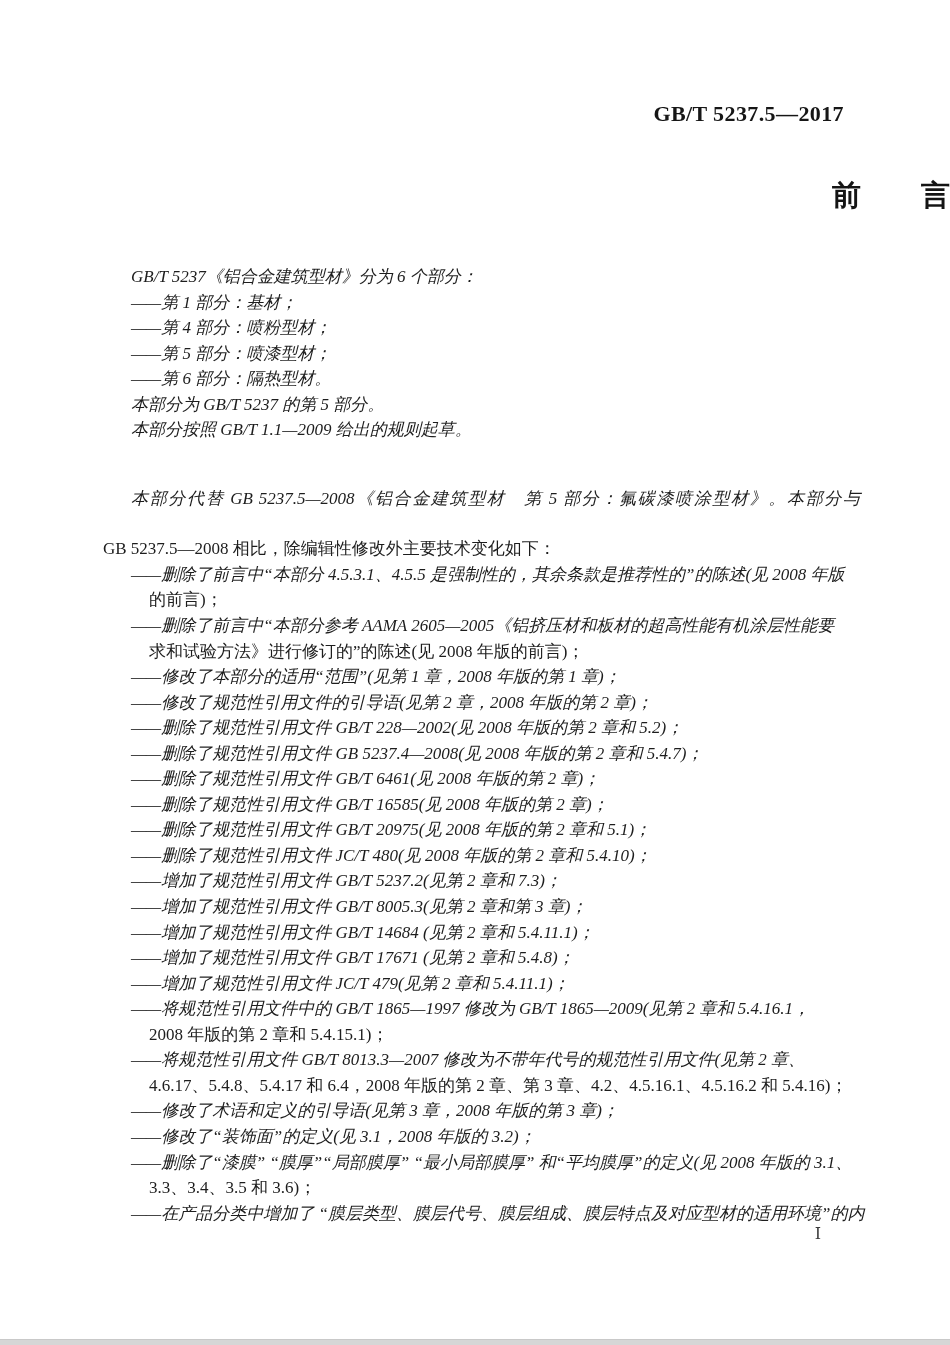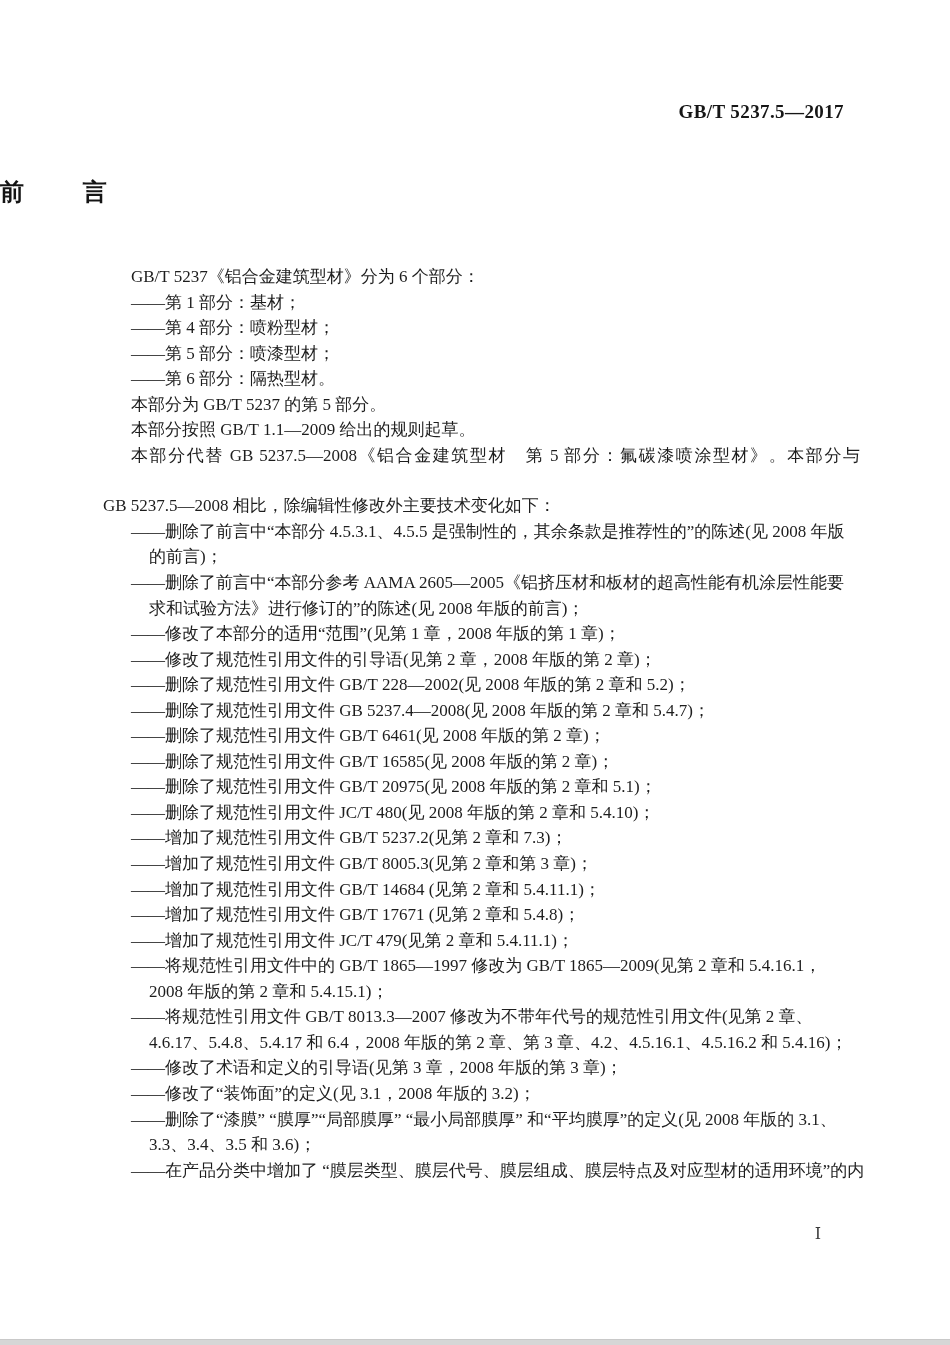--- a/index.html
+++ b/index.html
@@ -5,38 +5,38 @@
   * { margin:0; padding:0; box-sizing:border-box; }
   html,body { background:#ffffff; }
   .page {
     position:relative; width:950px; height:1345px; margin:0 auto;
     background:#ffffff; overflow:hidden;
     font-family:"Liberation Serif","DejaVu Serif",serif;
     color:#1d1d1d;
   }
   .doc-code {
     position:absolute; top:101px; right:106px;
-    font-size:19px; font-weight:bold; letter-spacing:0.4px; color:#161616;
+    font-size:22px; font-weight:bold; letter-spacing:0.4px; color:#161616;
   }
   .doc-title {
     position:absolute; top:176px; left:0; width:100%;
-    text-align:left;
+    text-align:right;
     font-family:"Liberation Sans","DejaVu Sans",sans-serif;
-    font-weight:bold; font-size:24px; color:#141414; letter-spacing:0;
+    font-weight:bold; font-size:29px; color:#141414; letter-spacing:0;
   }
   .doc-title .tchar + .tchar { margin-left:52px; }
   .body {
     position:absolute; top:264px; left:103px; width:757px;
     font-size:17px; line-height:25.55px; white-space:nowrap; color:#1d1d1d;
   }
-  .line.in   { padding-left:28px; }
+  .line.in   { padding-left:28px;font-style:italic; }
   .line.cont { padding-left:46px; }
   .line.flush{ padding-left:0;margin-top:25px; }
   .line.justify-last {
-    white-space:normal; text-align:justify; text-align-last:justify;
+    white-space:normal; text-align:justify; text-align-last:justify;margin-top:43px;
   }
   .page-num {
     position:absolute; top:1224px; left:804px; width:28px;
     text-align:center; font-size:16px; color:#3a3a3a;
   }
   .scan-edge {
     position:absolute; left:0; bottom:0; width:100%; height:6px;
     background:#d6d6d6; border-top:1px solid #c9c9c9;
   }
 </style>

